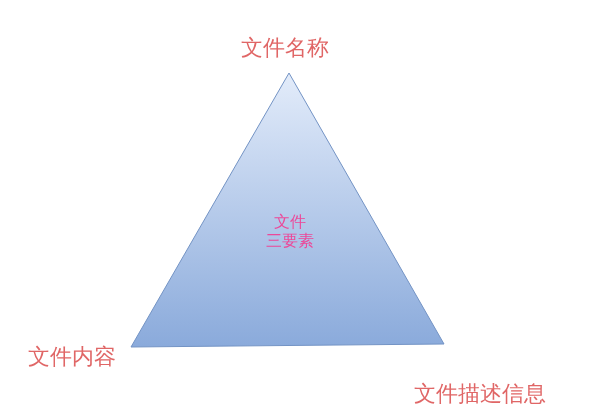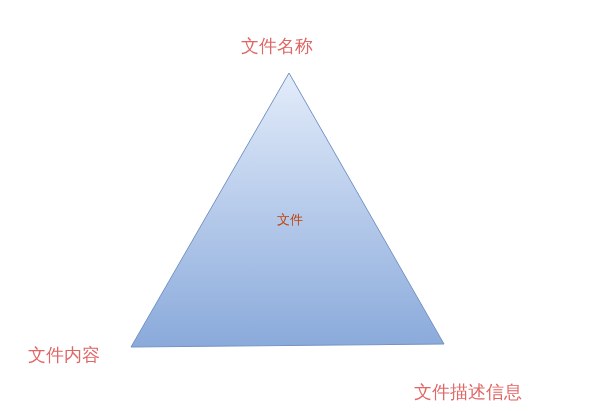--- a/index.html
+++ b/index.html
@@ -1,19 +1,19 @@
 <!DOCTYPE html>
 <html><head>
   <meta charset="utf-8">
   <style>
     html, body { margin: 0; padding: 0; background: #ffffff; }
     body { width: 600px; height: 411px; position: relative; overflow: hidden;
            font-family: "DejaVu Sans", "Liberation Sans", sans-serif; }
-    .label { position: absolute; color: #e06666; font-size: 18px; white-space: nowrap; line-height: 1; }
-    .center { position: absolute; color: #c2410c; font-size: 13px; text-align: center; line-height: 1.2; }
+    .label { position: absolute; color: #e06666; font-size: 22px; white-space: nowrap; line-height: 1; }
+    .center { position: absolute; color: #ec4899; font-size: 16px; text-align: center; line-height: 1.2; }
     svg { position: absolute; left: 0; top: 0; }
   </style>
 </head>
 <body>
 
 <svg width="600" height="411">
   <defs>
     <linearGradient id="g" x1="0" y1="0" x2="0" y2="1">
       <stop offset="0" stop-color="#e3ecfa"></stop>
       <stop offset="1" stop-color="#8aaadb"></stop>
@@ -23,13 +23,14 @@
 </svg>
 
 <div class="label" style="left:241px; top:37px;">文件名称</div>
 
 <div class="label" style="left:28px; top:346px;">文件内容</div>
 
 <div class="label" style="left:414px; top:355px;margin-top:28px;">文件描述信息</div>
 
 <div class="center" style="left:240px; top:212px; width:100px;">
   <div>文件</div>
+  <div>三要素</div>
 </div>
 
 </body></html>

